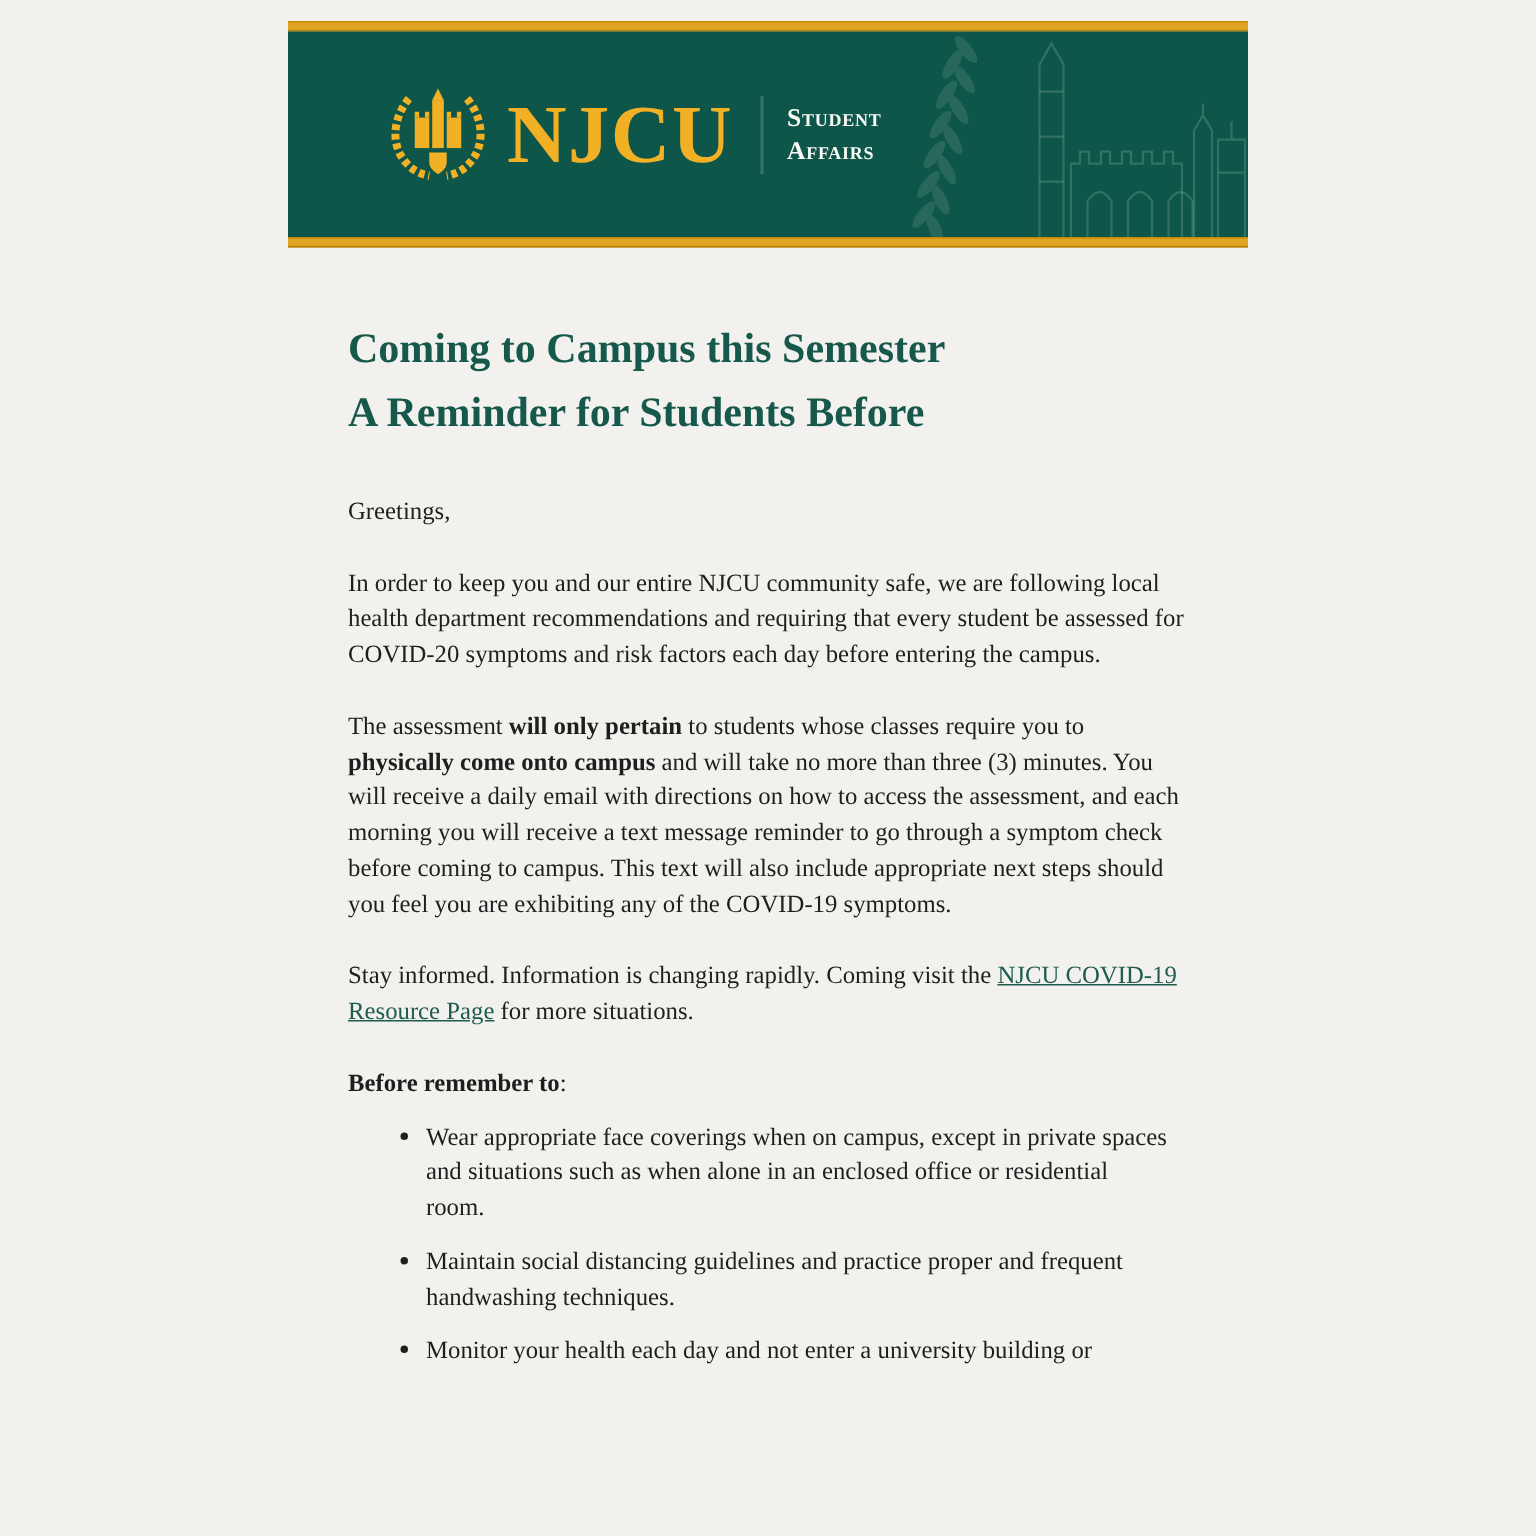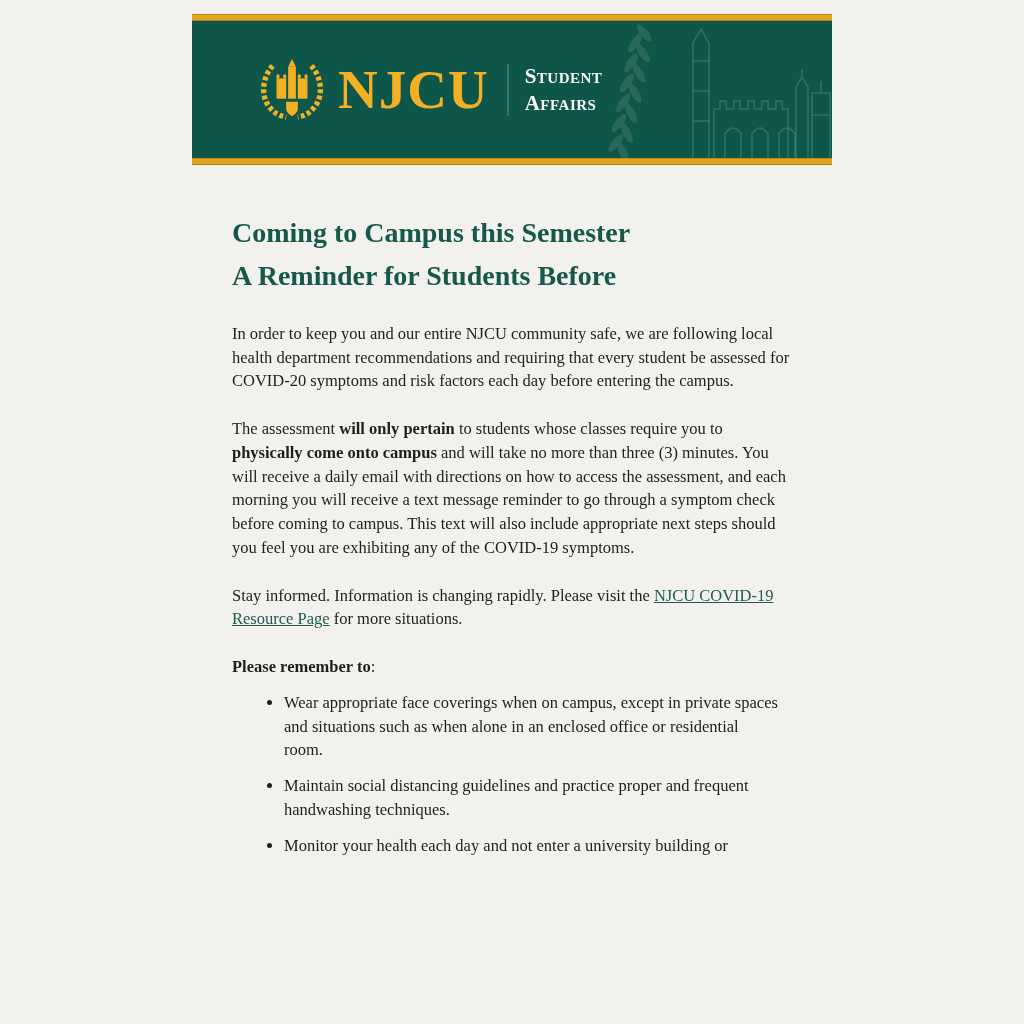--- a/index.html
+++ b/index.html
@@ -23,21 +23,21 @@
     height:100%; padding-left:66px;
   }
   .watermark { position:absolute; top:0; left:0; z-index:1; }
   .njcu-text {
     font-size:55px; font-weight:bold; color:#f2b125;
     letter-spacing:1px; margin-left:12px; line-height:1;
   }
   .divider { width:2px; height:52px; background:#34746a; margin:0 16px 0 18px; }
   .dept {
     color:#fbfbf4; font-variant:small-caps; font-weight:bold;
-    font-size:21px; line-height:1.28; letter-spacing:0.5px;font-family:Liberation Serif, serif;
+    font-size:17px; line-height:1.28; letter-spacing:0.5px;font-family:Liberation Serif, serif;
   }
   .content { width:560px; margin:0 0 0 232px; }
   h1 {
     font-size:28px; line-height:1.55; color:#16594c;
     margin:46px 0 0; font-weight:bold;
   }
   p { font-size:16.5px; line-height:1.44; margin:24px 0 0; }
   .greeting { margin-top:31px; }
   b { font-weight:bold; }
   a.link { color:#1d5c4f; text-decoration:underline; cursor:pointer; }
@@ -107,28 +107,29 @@
   </div>
   <div class="gold-bar"></div>
 </div>
 
 <div class="content">
   <h1>
     <div>Coming to Campus this Semester</div>
     <div>A Reminder for Students Before</div>
   </h1>
 
+  <p class="greeting">Greetings,</p>
 
   <p>In order to keep you and our entire NJCU community safe, we are following local health department recommendations and requiring that every student be assessed for COVID-20 symptoms and risk factors each day before entering the campus.</p>
 
   <p><span>The assessment </span><b>will only pertain</b><span> to students whose classes require you to </span><b>physically come onto campus</b><span> and will take no more than three (3) minutes. You will receive a daily email with directions on how to access the assessment, and each morning you will receive a text message reminder to go through a symptom check before coming to campus. This text will also include appropriate next steps should you feel you are exhibiting any of the COVID-19 symptoms.</span></p>
 
 
-  <p><span>Stay informed. Information is changing rapidly. Please visit the </span><a class="link">NJCU COVID-19 Resource Page</a><span> for more situations.</span></p>
+  <p><span>Stay informed. Information is changing rapidly. Coming visit the </span><a class="link">NJCU COVID-19 Resource Page</a><span> for more situations.</span></p>
 
-  <p><b>Please remember to</b><span>:</span></p>
+  <p><b>Before remember to</b><span>:</span></p>
 
   <ul>
     <li>Wear appropriate face coverings when on campus, except in private spaces and situations such as when alone in an enclosed office or residential room.</li>
     <li>Maintain social distancing guidelines and practice proper and frequent handwashing techniques.</li>
     <li>Monitor your health each day and not enter a university building or</li>
   </ul>
 </div>
 
 </body></html>

